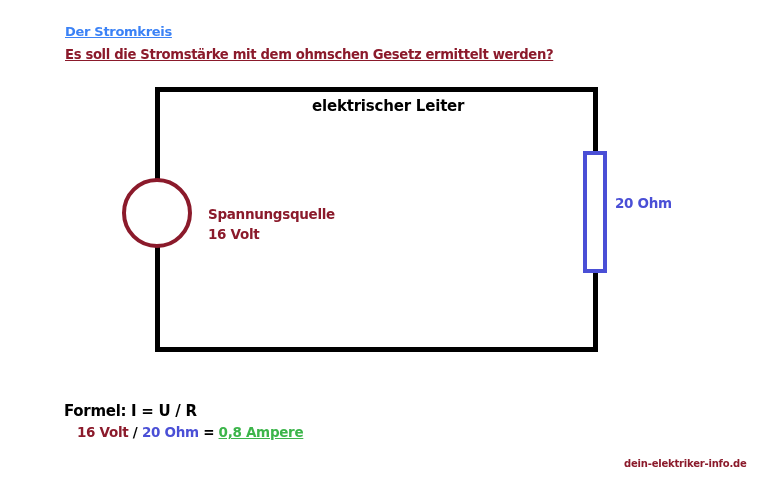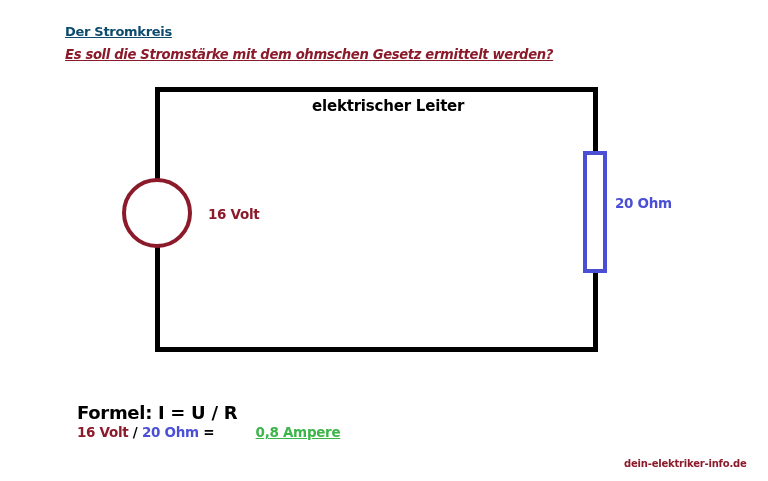--- a/index.html
+++ b/index.html
@@ -3,50 +3,50 @@
   <meta charset="utf-8">
   <style>
     html, body { margin: 0; padding: 0; }
     body {
       width: 768px; height: 481px; background: #ffffff; position: relative; overflow: hidden;
       font-family: "DejaVu Sans", "Liberation Sans", sans-serif;
       font-weight: bold;
     }
     .abs { position: absolute; white-space: nowrap; }
     #title {
-      left: 65px; top: 24px; font-size: 13px; color: #0c4a6e;
+      left: 65px; top: 24px; font-size: 13px; color: #3b82f6;
       text-decoration: underline; letter-spacing: -0.3px;
     }
     #question {
       left: 65px; top: 47px; font-size: 13.2px; color: #8b1a2b;
-      text-decoration: underline; letter-spacing: -0.35px; font-style: italic;
+      text-decoration: underline; letter-spacing: -0.35px;
     }
     #circuit {
       position: absolute; left: 0; top: 0; width: 768px; height: 481px;
     }
     #wire-label {
       left: 312px; top: 97px; font-size: 15px; color: #000; letter-spacing: -0.2px;
     }
     #source-label {
       left: 208px; top: 204px; font-size: 13.5px; color: #8b1a2b; line-height: 20px; letter-spacing: -0.3px;
     }
     #resistor-label {
       left: 615px; top: 192px; font-size: 13.5px; color: #4a4fd6; line-height: 22px; letter-spacing: -0.3px;
     }
     #formula {
-      left: 77px; top: 402px; font-size: 18px; color: #000; letter-spacing: -0.3px; text-align: center;
+      left: 64px; top: 402px; font-size: 15px; color: #000; letter-spacing: -0.3px; text-align: center;
     }
     #calc {
       left: 77px; top: 424px; font-size: 13.5px; letter-spacing: -0.3px;
     }
     .c-volt { color: #8b1a2b; }
     .c-sep { color: #000; }
     .c-ohm { color: #4a4fd6; }
     .c-eq { color: #000; }
-    .c-res { color: #3cb54a; text-decoration: underline; margin-left: 37px; }
+    .c-res { color: #3cb54a; text-decoration: underline; }
     #footer {
       left: 624px; top: 458px; font-size: 10px; color: #8b1a2b; letter-spacing: -0.2px;
     }
     .block { display: block; }
   </style>
 </head>
 <body>
 
 <div id="title" class="abs">Der Stromkreis</div>
 <div id="question" class="abs">Es soll die Stromstärke mit dem ohmschen Gesetz ermittelt werden?</div>
@@ -59,20 +59,21 @@
     <circle cx="157" cy="213" r="33" fill="#fff" stroke="#8b1a2b" stroke-width="4"></circle>
   </g>
   <g>
     <rect x="585" y="153" width="20" height="118" fill="#fff" stroke="#4a4fd6" stroke-width="4"></rect>
   </g>
 </svg>
 
 <div id="wire-label" class="abs">elektrischer Leiter</div>
 
 <div id="source-label" class="abs">
+  <span class="block">Spannungsquelle</span>
   <span class="block">16 Volt</span>
 </div>
 
 <div id="resistor-label" class="abs">
   <span class="block">20 Ohm</span>
 </div>
 
 <div id="formula" class="abs">Formel: I = U / R</div>
 
 <div id="calc" class="abs">

